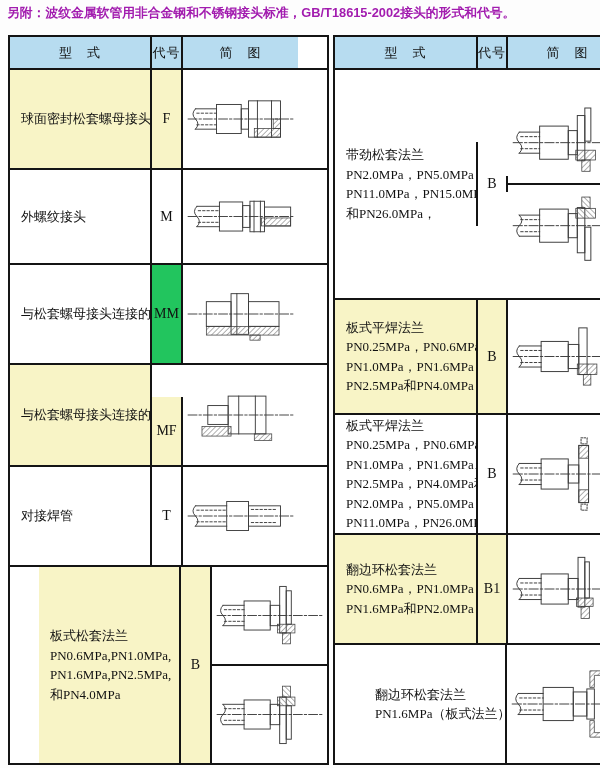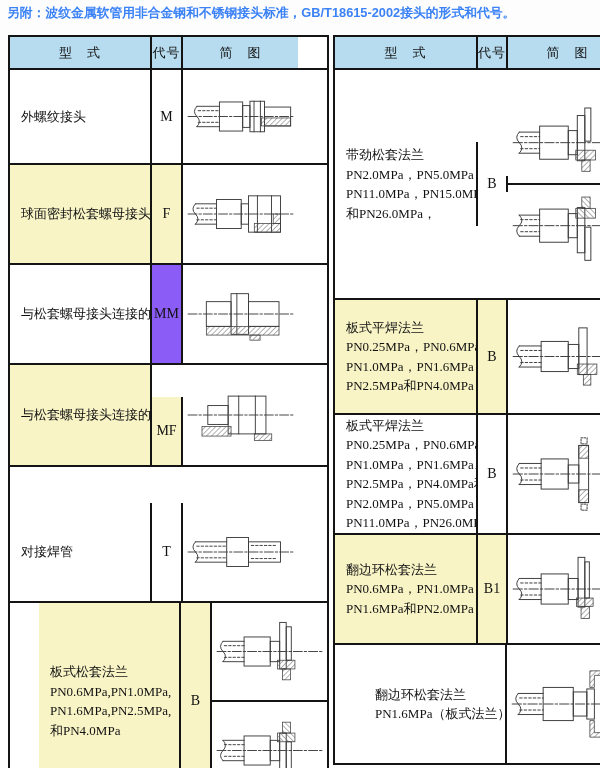--- a/index.html
+++ b/index.html
@@ -1,19 +1,19 @@
 <!DOCTYPE html>
 <html><head>
 <meta charset="utf-8">
 <style>
   html,body{margin:0;padding:0;background:#e8e8e8;}
   .page{position:relative;width:600px;height:768px;background:#fdfdfd;overflow:hidden;
         font-family:"Liberation Serif",serif;color:#111;}
   .headline{position:absolute;left:7px;top:5px;font-size:12.8px;font-weight:bold;
-            font-family:"Liberation Sans",sans-serif;white-space:nowrap;color:#3b82f6;}
+            font-family:"Liberation Sans",sans-serif;white-space:nowrap;color:#a21caf;}
   .tables{position:absolute;left:8px;top:35px;display:flex;gap:4px;align-items:flex-start;border-radius:32px;}
   .ttable{border:2px solid #141414;background:#fff;box-sizing:border-box;}
   .trow{display:flex;border-bottom:2px solid #141414;box-sizing:border-box;}
   .trow:last-child{border-bottom:none;padding-left:29px;}
   .cell{border-right:2px solid #141414;box-sizing:border-box;overflow:hidden;background:#fff;}
   .cell:last-child{border-right:none;}
   .hcell{display:flex;align-items:center;justify-content:center;font-size:13px;letter-spacing:1px;}
   .type{display:flex;flex-direction:column;justify-content:center;padding:3px 4px 3px 11px;
         font-size:13px;line-height:1.5;}
   .type div{white-space:nowrap;}
@@ -29,20 +29,50 @@
 
 <div class="page">
   <div class="headline">另附：波纹金属软管用非合金钢和不锈钢接头标准，GB/T18615-2002接头的形式和代号。</div>
   <div class="tables">
     <div class="ttable" id="t0">
         <div class="trow" style="height: 33px;">
           <div class="cell hcell" style="width: 142px; background: rgb(183, 220, 240);">型　式</div>
           <div class="cell hcell" style="width: 31px; background: rgb(183, 220, 240);">代号</div>
           <div class="cell hcell" style="width: 115px; background: rgb(183, 220, 240);">简　图</div>
         </div>
+        <div class="trow" style="height: 100px;">
+          <div class="cell type" style="width: 142px; background: rgb(248, 244, 198);">
+            <div>球面密封松套螺母接头</div>
+          </div>
+          <div class="cell code" style="width: 31px; background: rgb(248, 244, 198);">F</div>
+          <div class="cell diag" style="width: 115px;">
+            <div class="sub">
+              <svg viewBox="0 0 150 100" preserveAspectRatio="xMidYMid meet">
+                <defs>
+                  <pattern id="hatch2" patternUnits="userSpaceOnUse" width="5" height="5" patternTransform="rotate(45)">
+                    <line x1="0" y1="0" x2="0" y2="5" stroke="#666" stroke-width="1.4"></line>
+                  </pattern>
+                </defs>
+                <line x1="13" y1="36" x2="42" y2="36" stroke="#3c3c3c" stroke-width="1.3" fill="none" stroke-linecap="square"></line>
+                <line x1="13" y1="64" x2="42" y2="64" stroke="#3c3c3c" stroke-width="1.3" fill="none" stroke-linecap="square"></line>
+                <path d="M 13 36 q -7 7 0 14 q 7 7 0 14" stroke="#3c3c3c" stroke-width="1.3" fill="none" stroke-linecap="square"></path>
+                <line x1="15" y1="42" x2="42" y2="42" stroke="#3c3c3c" stroke-width="1.3" fill="none" stroke-linecap="square" stroke-dasharray="3,3"></line>
+                <line x1="15" y1="58" x2="42" y2="58" stroke="#3c3c3c" stroke-width="1.3" fill="none" stroke-linecap="square" stroke-dasharray="3,3"></line>
+                <rect x="42" y="30" width="34" height="40" stroke="#3c3c3c" stroke-width="1.3" fill="none" stroke-linecap="square"></rect>
+                <rect x="76" y="36" width="10" height="28" stroke="#3c3c3c" stroke-width="1.3" fill="none" stroke-linecap="square"></rect>
+                <rect x="86" y="25" width="44" height="50" stroke="#3c3c3c" stroke-width="1.3" fill="none" stroke-linecap="square"></rect>
+                <line x1="98.32" y1="25" x2="98.32" y2="75" stroke="#3c3c3c" stroke-width="1.3" fill="none" stroke-linecap="square"></line>
+                <line x1="117.68" y1="25" x2="117.68" y2="75" stroke="#3c3c3c" stroke-width="1.3" fill="none" stroke-linecap="square"></line>
+                <rect x="94" y="63" width="36" height="12" fill="url(#hatch2)" stroke="#3c3c3c" stroke-width="1"></rect>
+                <rect x="120" y="50" width="10" height="13" fill="url(#hatch2)" stroke="#3c3c3c" stroke-width="1"></rect>
+                <line x1="3" y1="50" x2="147" y2="50" stroke="#3c3c3c" stroke-width="1.3" fill="none" stroke-linecap="square" stroke-dasharray="12,3,3,3"></line>
+              </svg>
+            </div>
+          </div>
+        </div>
         <div class="trow" style="height: 95px;">
           <div class="cell type" style="width: 142px; background: rgb(255, 255, 255);">
             <div>外螺纹接头</div>
           </div>
           <div class="cell code" style="width: 31px; background: rgb(255, 255, 255);">M</div>
           <div class="cell diag" style="width: 115px;">
             <div class="sub">
               <svg viewBox="0 0 150 100" preserveAspectRatio="xMidYMid meet">
                 <defs>
                   <pattern id="hatch1" patternUnits="userSpaceOnUse" width="5" height="5" patternTransform="rotate(45)">
@@ -60,54 +90,24 @@
                 <line x1="93.6" y1="29" x2="93.6" y2="71" stroke="#3c3c3c" stroke-width="1.3" fill="none" stroke-linecap="square"></line>
                 <line x1="102.4" y1="29" x2="102.4" y2="71" stroke="#3c3c3c" stroke-width="1.3" fill="none" stroke-linecap="square"></line>
                 <rect x="108" y="37" width="36" height="26" stroke="#3c3c3c" stroke-width="1.3" fill="none" stroke-linecap="square"></rect>
                 <rect x="104" y="52" width="40" height="11" fill="url(#hatch1)" stroke="#3c3c3c" stroke-width="1"></rect>
                 <line x1="3" y1="50" x2="147" y2="50" stroke="#3c3c3c" stroke-width="1.3" fill="none" stroke-linecap="square" stroke-dasharray="12,3,3,3"></line>
               </svg>
             </div>
           </div>
         </div>
         <div class="trow" style="height: 100px;">
-          <div class="cell type" style="width: 142px; background: rgb(248, 244, 198);">
-            <div>球面密封松套螺母接头</div>
-          </div>
-          <div class="cell code" style="width: 31px; background: rgb(248, 244, 198);">F</div>
-          <div class="cell diag" style="width: 115px;">
-            <div class="sub">
-              <svg viewBox="0 0 150 100" preserveAspectRatio="xMidYMid meet">
-                <defs>
-                  <pattern id="hatch2" patternUnits="userSpaceOnUse" width="5" height="5" patternTransform="rotate(45)">
-                    <line x1="0" y1="0" x2="0" y2="5" stroke="#666" stroke-width="1.4"></line>
-                  </pattern>
-                </defs>
-                <line x1="13" y1="36" x2="42" y2="36" stroke="#3c3c3c" stroke-width="1.3" fill="none" stroke-linecap="square"></line>
-                <line x1="13" y1="64" x2="42" y2="64" stroke="#3c3c3c" stroke-width="1.3" fill="none" stroke-linecap="square"></line>
-                <path d="M 13 36 q -7 7 0 14 q 7 7 0 14" stroke="#3c3c3c" stroke-width="1.3" fill="none" stroke-linecap="square"></path>
-                <line x1="15" y1="42" x2="42" y2="42" stroke="#3c3c3c" stroke-width="1.3" fill="none" stroke-linecap="square" stroke-dasharray="3,3"></line>
-                <line x1="15" y1="58" x2="42" y2="58" stroke="#3c3c3c" stroke-width="1.3" fill="none" stroke-linecap="square" stroke-dasharray="3,3"></line>
-                <rect x="42" y="30" width="34" height="40" stroke="#3c3c3c" stroke-width="1.3" fill="none" stroke-linecap="square"></rect>
-                <rect x="76" y="36" width="10" height="28" stroke="#3c3c3c" stroke-width="1.3" fill="none" stroke-linecap="square"></rect>
-                <rect x="86" y="25" width="44" height="50" stroke="#3c3c3c" stroke-width="1.3" fill="none" stroke-linecap="square"></rect>
-                <line x1="98.32" y1="25" x2="98.32" y2="75" stroke="#3c3c3c" stroke-width="1.3" fill="none" stroke-linecap="square"></line>
-                <line x1="117.68" y1="25" x2="117.68" y2="75" stroke="#3c3c3c" stroke-width="1.3" fill="none" stroke-linecap="square"></line>
-                <rect x="94" y="63" width="36" height="12" fill="url(#hatch2)" stroke="#3c3c3c" stroke-width="1"></rect>
-                <rect x="120" y="50" width="10" height="13" fill="url(#hatch2)" stroke="#3c3c3c" stroke-width="1"></rect>
-                <line x1="3" y1="50" x2="147" y2="50" stroke="#3c3c3c" stroke-width="1.3" fill="none" stroke-linecap="square" stroke-dasharray="12,3,3,3"></line>
-              </svg>
-            </div>
-          </div>
-        </div>
-        <div class="trow" style="height: 100px;">
           <div class="cell type" style="width: 142px; background: rgb(255, 255, 255);">
             <div>与松套螺母接头连接的</div>
           </div>
-          <div class="cell code" style="width: 31px; background: #8b5cf6;">MM</div>
+          <div class="cell code" style="width: 31px; background: #22c55e;">MM</div>
           <div class="cell diag" style="width: 115px;">
             <div class="sub">
               <svg viewBox="0 0 150 100" preserveAspectRatio="xMidYMid meet">
                 <defs>
                   <pattern id="hatch3" patternUnits="userSpaceOnUse" width="5" height="5" patternTransform="rotate(45)">
                     <line x1="0" y1="0" x2="0" y2="5" stroke="#666" stroke-width="1.4"></line>
                   </pattern>
                 </defs>
                 <rect x="28" y="33" width="34" height="34" stroke="#3c3c3c" stroke-width="1.3" fill="none" stroke-linecap="square"></rect>
                 <rect x="62" y="22" width="24" height="56" stroke="#3c3c3c" stroke-width="1.3" fill="none" stroke-linecap="square"></rect>
@@ -137,21 +137,21 @@
                 <rect x="58" y="24" width="52" height="52" stroke="#3c3c3c" stroke-width="1.3" fill="none" stroke-linecap="square"></rect>
                 <line x1="72.56" y1="24" x2="72.56" y2="76" stroke="#3c3c3c" stroke-width="1.3" fill="none" stroke-linecap="square"></line>
                 <line x1="95.44" y1="24" x2="95.44" y2="76" stroke="#3c3c3c" stroke-width="1.3" fill="none" stroke-linecap="square"></line>
                 <rect x="22" y="66" width="40" height="13" fill="url(#hatch4)" stroke="#3c3c3c" stroke-width="1"></rect>
                 <rect x="94" y="76" width="24" height="9" fill="url(#hatch4)" stroke="#3c3c3c" stroke-width="1"></rect>
                 <line x1="3" y1="50" x2="147" y2="50" stroke="#3c3c3c" stroke-width="1.3" fill="none" stroke-linecap="square" stroke-dasharray="12,3,3,3"></line>
               </svg>
             </div>
           </div>
         </div>
-        <div class="trow" style="height: 100px; margin-top: 36px;">
+        <div class="trow" style="height: 100px;">
           <div class="cell type" style="width: 142px; background: rgb(255, 255, 255);">
             <div>对接焊管</div>
           </div>
           <div class="cell code" style="width: 31px; background: rgb(255, 255, 255);">T</div>
           <div class="cell diag" style="width: 115px;">
             <div class="sub">
               <svg viewBox="0 0 150 100" preserveAspectRatio="xMidYMid meet">
                 <defs>
                   <pattern id="hatch5" patternUnits="userSpaceOnUse" width="5" height="5" patternTransform="rotate(45)">
                     <line x1="0" y1="0" x2="0" y2="5" stroke="#666" stroke-width="1.4"></line>

